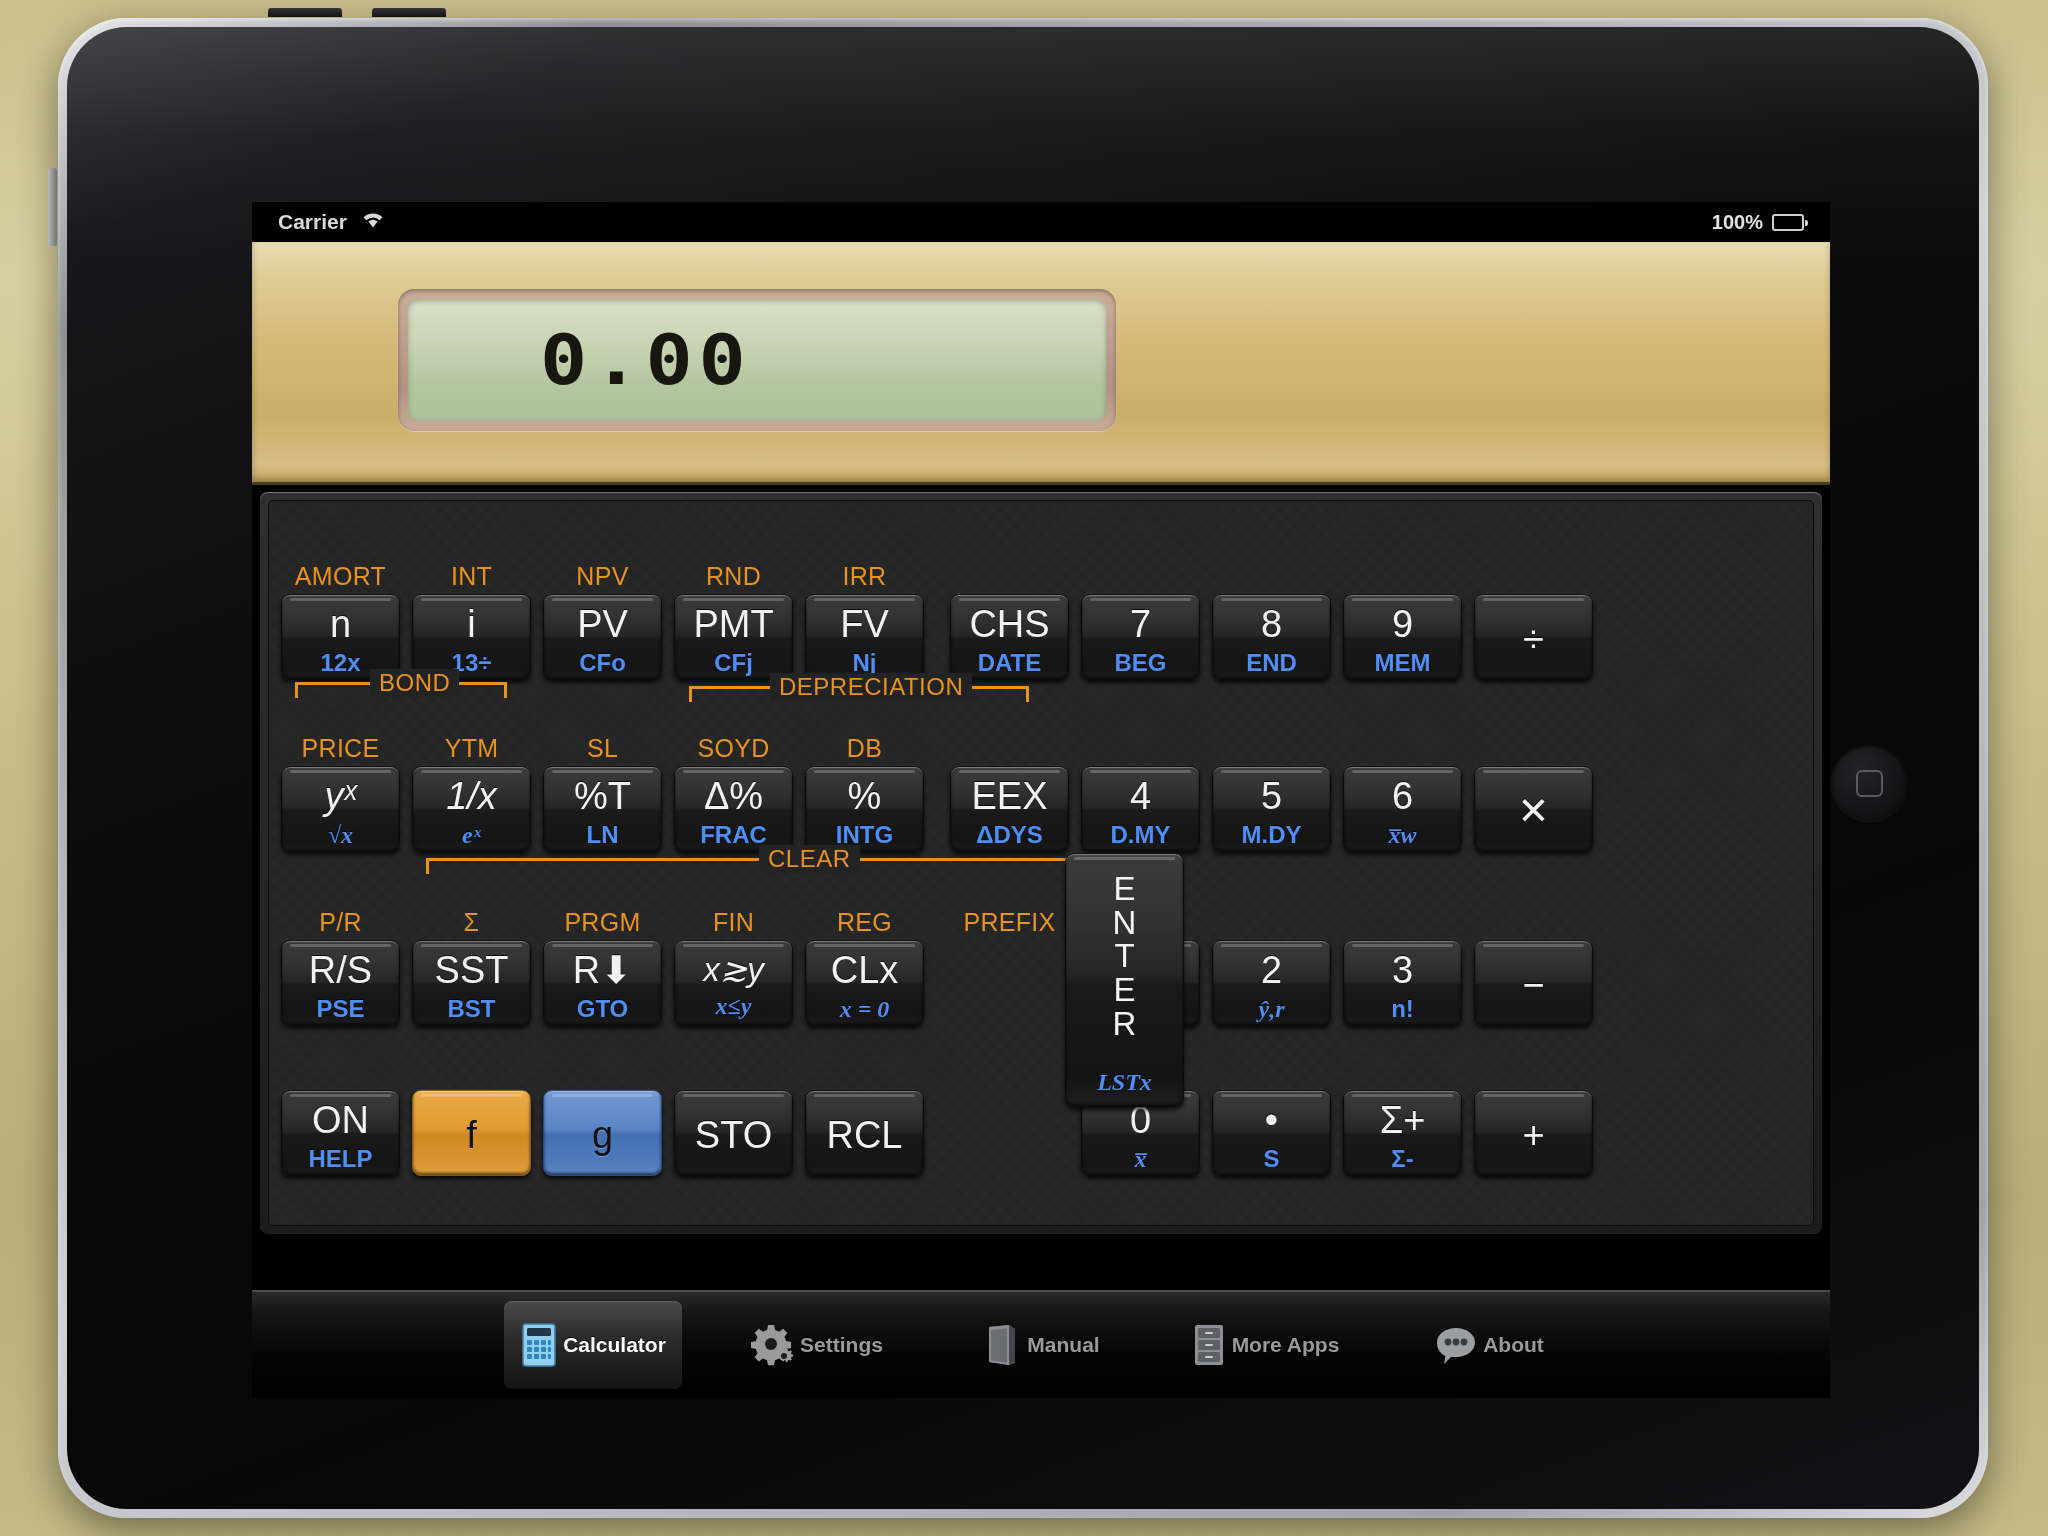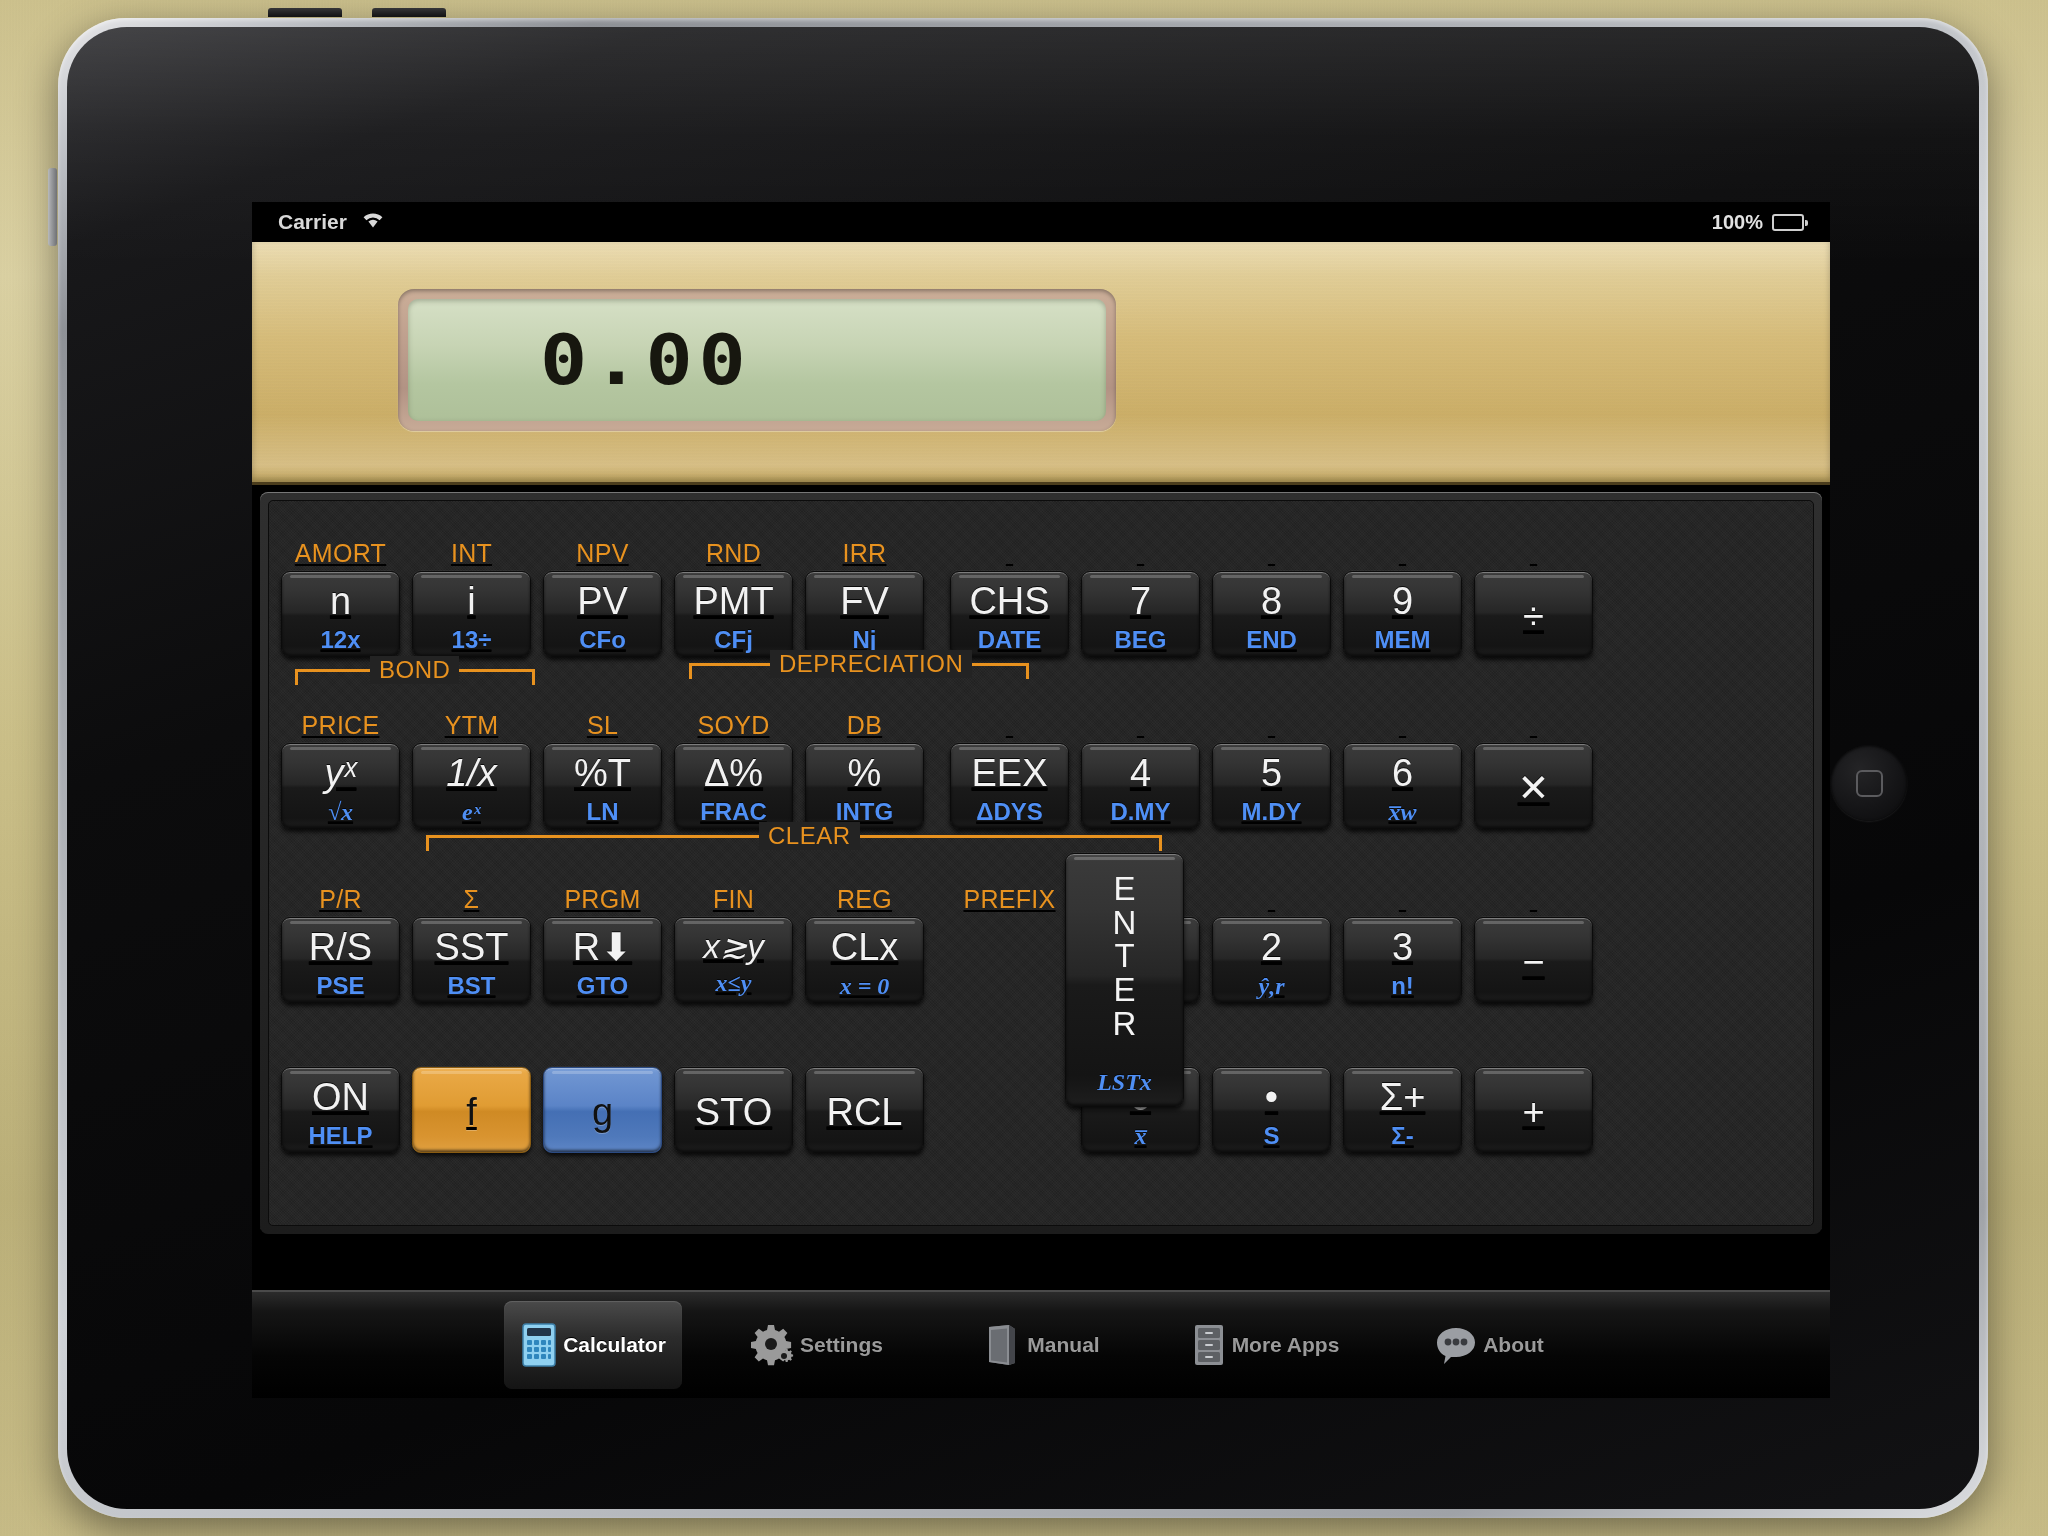--- a/index.html
+++ b/index.html
@@ -215,22 +215,21 @@
   }
   #keypad {
     width: 100%; height: 100%;
     border-radius: 5px;
     background-color: #232323;
     background-image:
       repeating-linear-gradient(45deg, rgba(255,255,255,0.018) 0 1px, rgba(0,0,0,0.018) 1px 2px),
       repeating-linear-gradient(-45deg, rgba(255,255,255,0.015) 0 1px, rgba(0,0,0,0.02) 1px 2px);
     border: 1px solid #0c0c0c;
     position: relative;
-    padding: 6px 12px 10px 12px;
-    text-decoration: underline;
+    padding: 29px 12px 10px 12px;
   }
 
   .key-row {
     display: flex;
     position: relative;
   }
   .row-1 { height: 150px; }
   .row-2 { height: 172px; }
   .row-3 { height: 174px; }
   .row-4 { height: 150px; }
@@ -521,21 +520,21 @@
                 <div class="key-cell">
                   <div class="toplabel blank">&nbsp;</div>
                   <div class="key nosub">
                     <span class="main">÷</span>
                   </div>
                 </div>
               </div>
 
               <div class="key-row row-2">
 
-                <div class="bracket l r" style="left:14px; top:12px; width:240px;">
+                <div class="bracket l r" style="left:14px; top:2px; width:212px;">
                   <span class="bracket-label" style="left:72px;">BOND</span>
                 </div>
 
                 <div class="bracket l r" style="left:408px; top:6px; width:340px;">
                   <span class="bracket-label" style="left:78px;">DEPRECIATION</span>
                 </div>
 
                 <div class="key-cell">
                   <div class="bracketrow"></div>
                   <div class="toplabel">PRICE</div>

